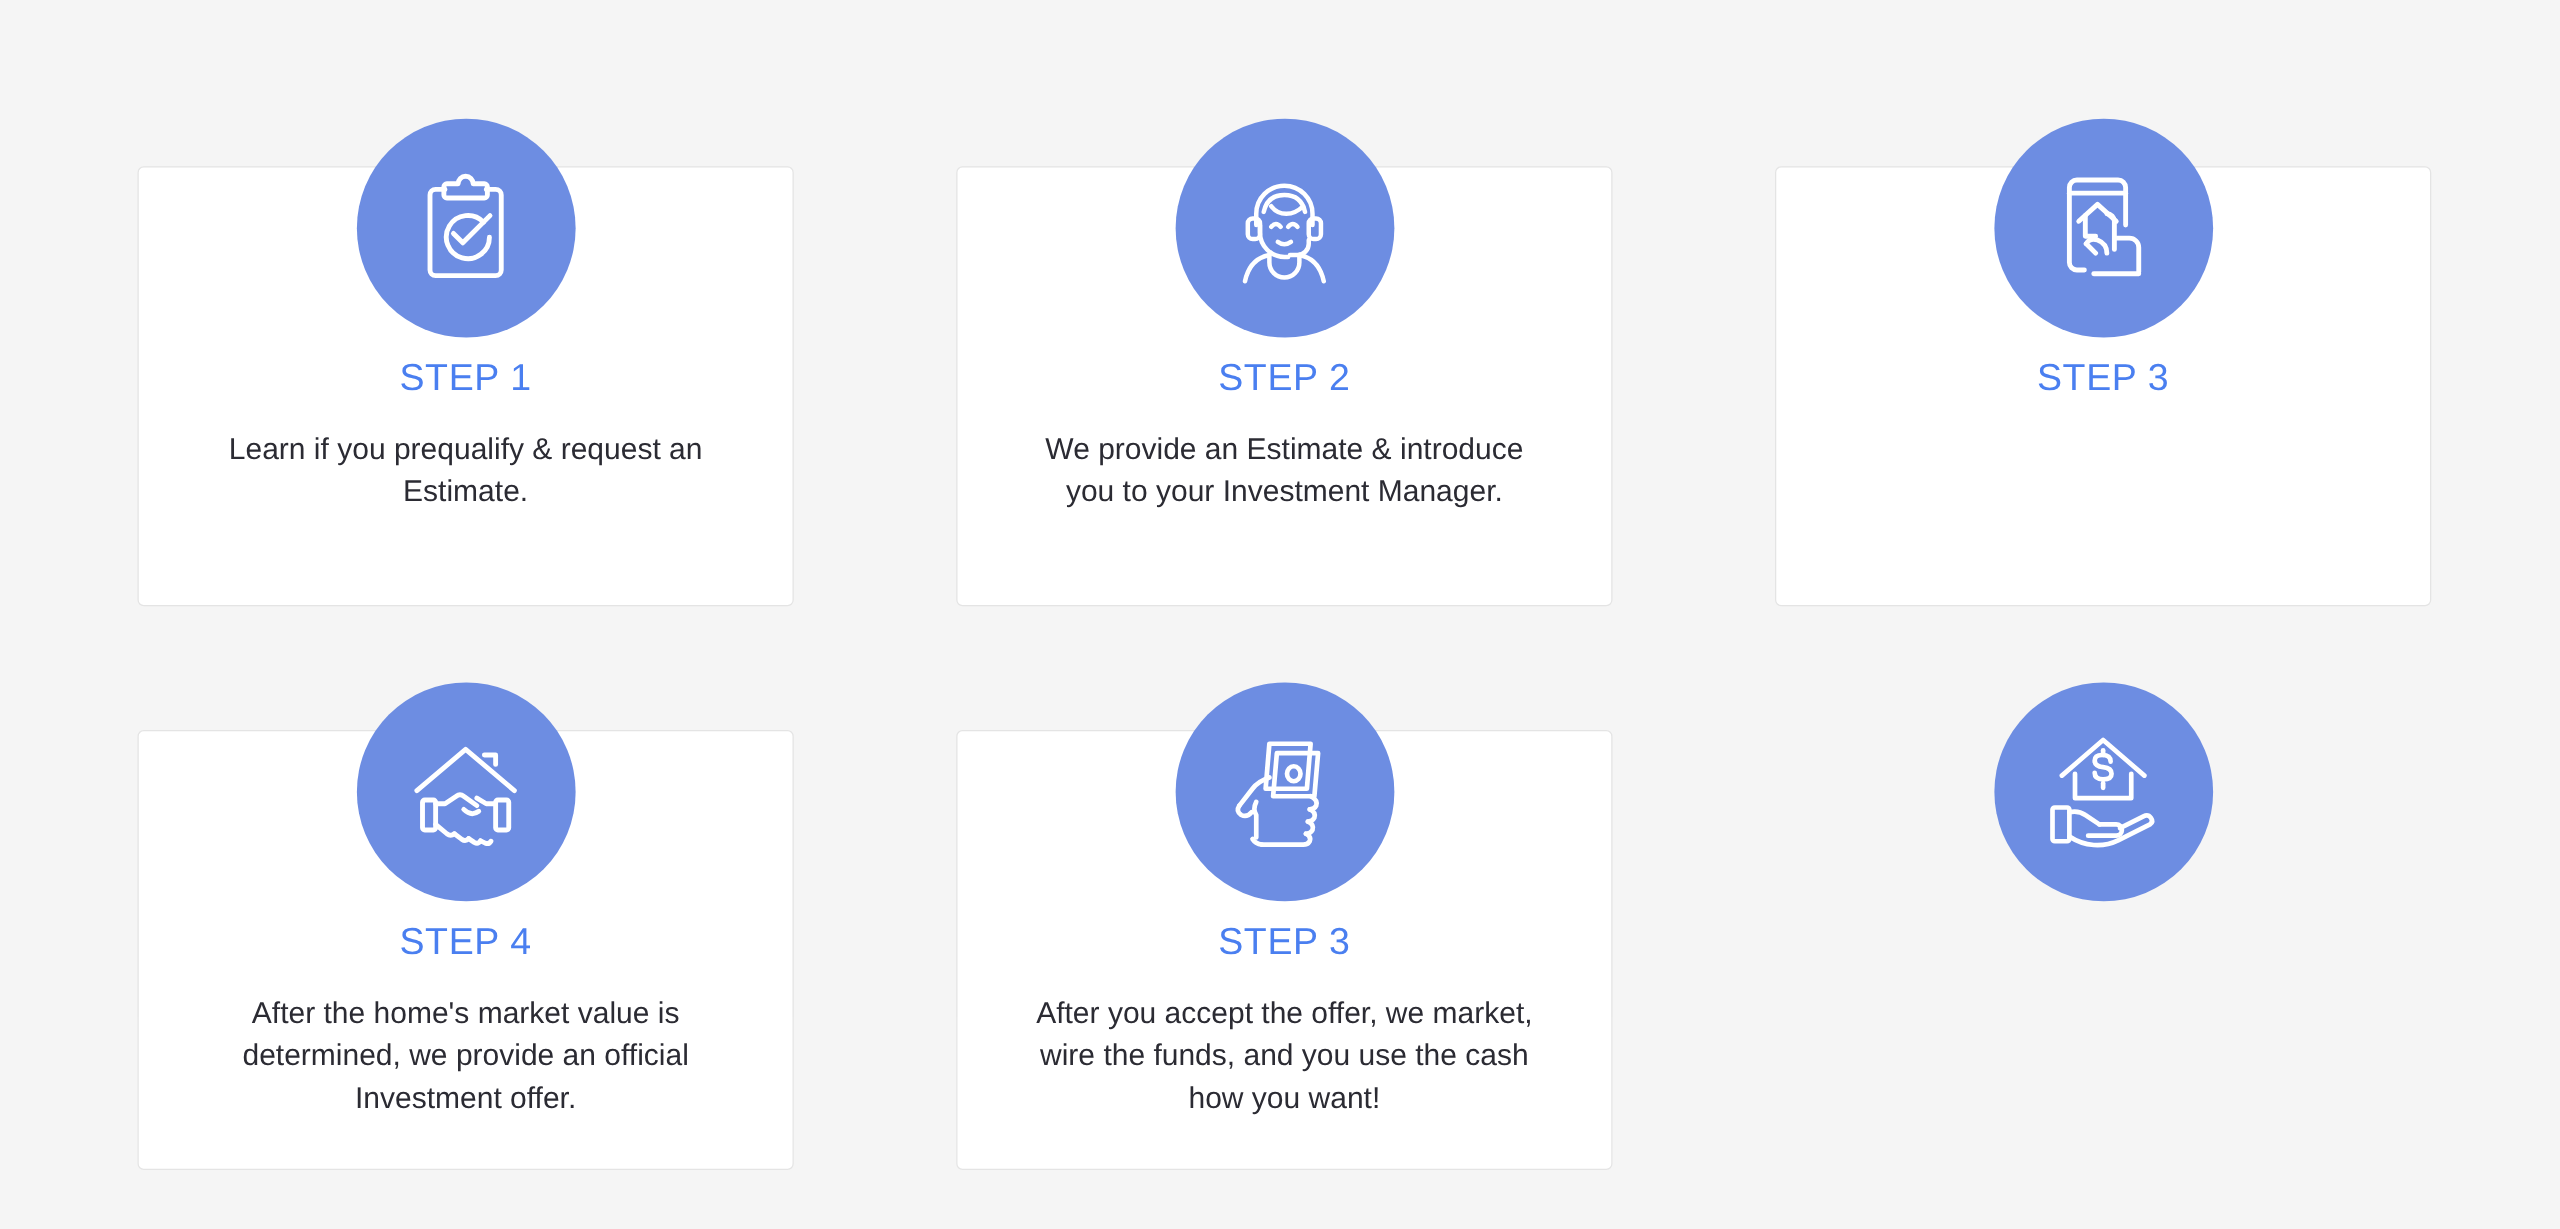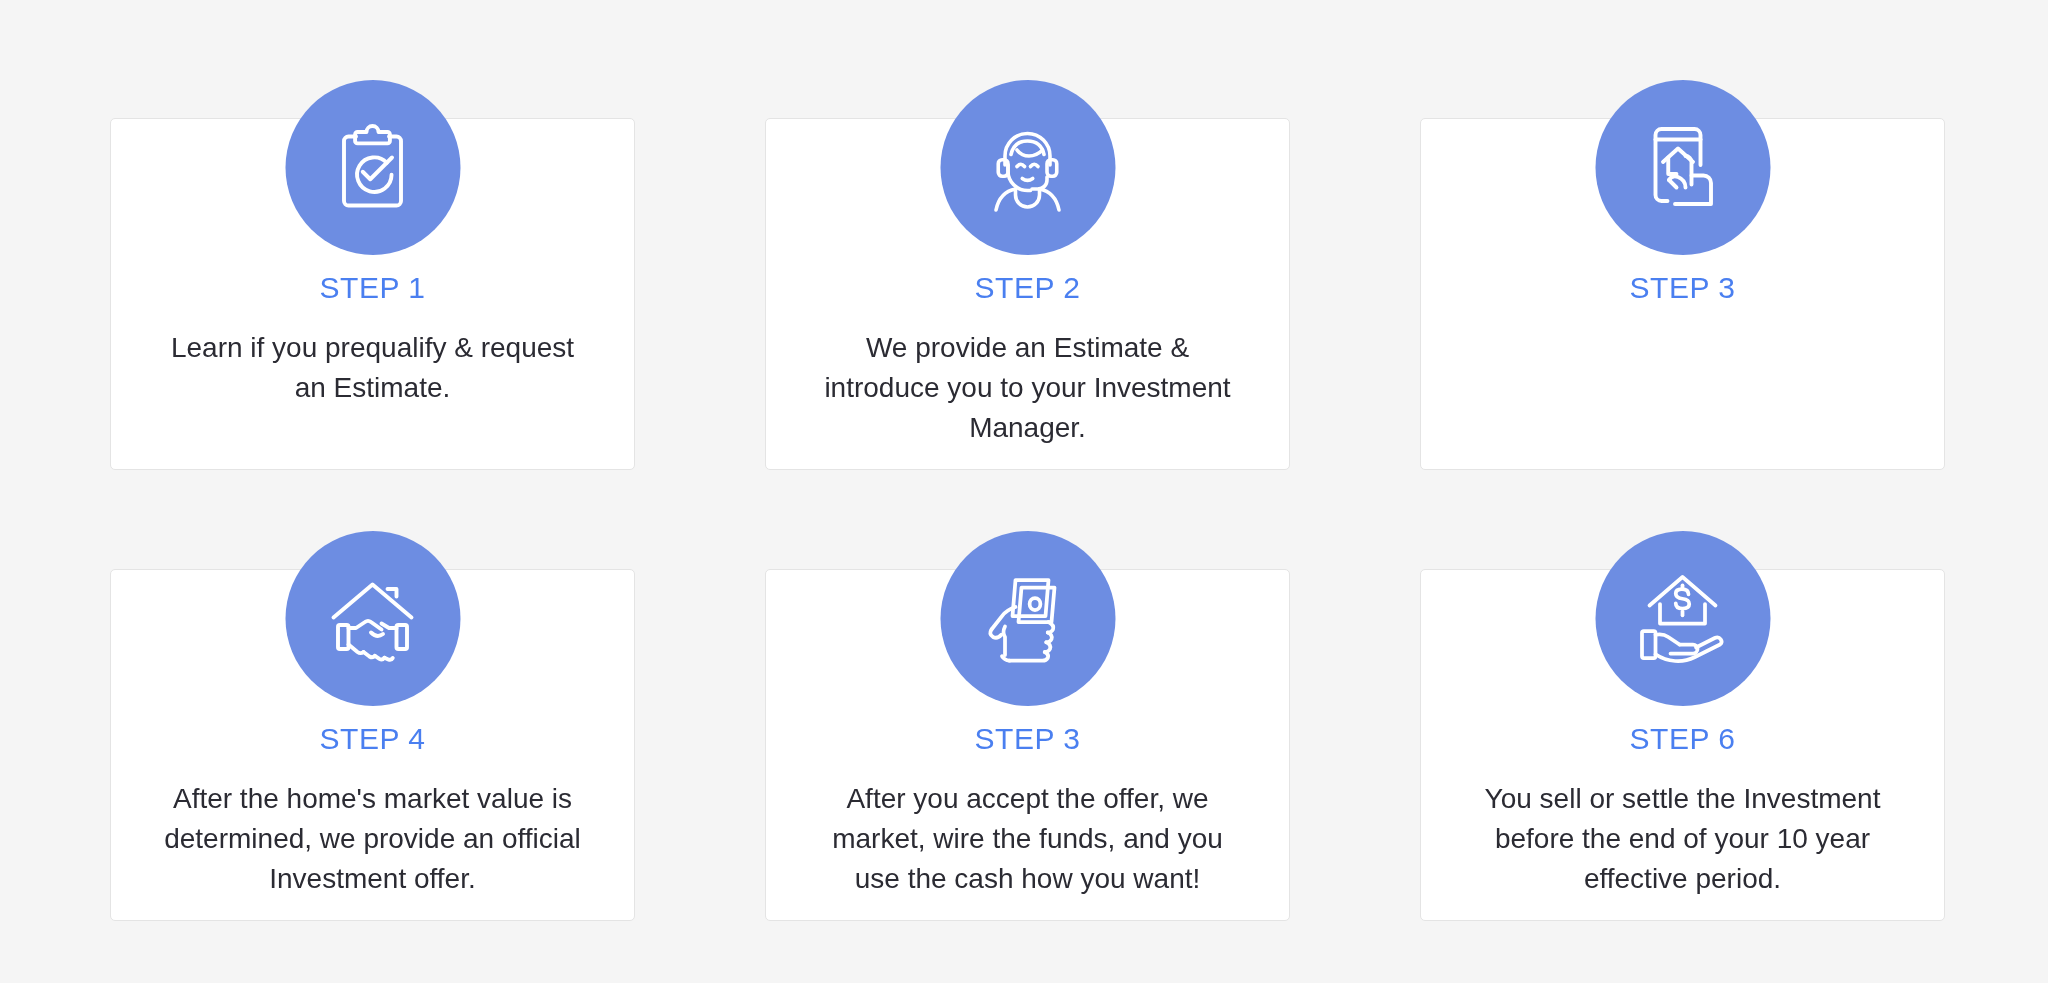--- a/index.html
+++ b/index.html
@@ -13,20 +13,21 @@
     font-family: "Liberation Sans", sans-serif;
     overflow: hidden;
   }
 
   .steps-section {
     width: 2048px;
     height: 958px;
     box-sizing: border-box;
     padding: 4px;
     position: relative;
+    margin-top: 15px;
   }
 
   .steps-grid {
     display: grid;
     grid-template-columns: repeat(3, 525px);
     grid-template-rows: repeat(2, 437px);
     column-gap: 130px;
     row-gap: 14px;
     padding-left: 106px;
     padding-top: 76px;
@@ -80,21 +81,21 @@
     font-size: 30px;
     letter-spacing: 0.5px;
     color: #4a7ff0;
     font-weight: 400;
     line-height: 1;
     text-align: center;
   }
 
   .step-desc {
     margin-top: 25px;
-    font-size: 28px;
+    font-size: 24px;
     line-height: 1.42;
     color: #2b2b33;
     text-align: center;
     width: 420px;
     font-weight: 400;
   }
 </style>
 </head>
 <body>
 
@@ -207,24 +208,20 @@
             <path d="M45.5 41 q3.5 1.5 2.5 4.5 q-1 2 -3.5 2"></path>
             <path d="M44.5 47.5 q3.5 1.5 2.5 4.5 q-1 2 -3.5 2"></path>
             <path d="M43.5 54 q3 1.5 2 4 q-1 1.8 -3.5 1.8 H20"></path>
             <path d="M20 59.8 q-3.5 -0.5 -5 -3"></path>
           </svg>
         </span>
       </div>
     </div>
 
     <div class="step-card-wrap">
-      <div class="step-card">
-        <div class="step-label">STEP 6</div>
-        <div class="step-desc">You sell or settle the Investment before the end of your 10 year effective period.</div>
-      </div>
       <div class="step-badge">
         <span>
           <svg viewBox="0 0 64 64" fill="none" stroke="#ffffff" stroke-width="2.5" stroke-linecap="round" stroke-linejoin="round">
             <path d="M10 23 L32 4 L54 23"></path>
             <path d="M17 22 V35 H47 V22"></path>
             <path d="M36 15.5 q0 -3.5 -4.5 -3.5 q-4 0 -4 3 q0 3 4.5 3.5 q4.5 0.5 4.5 3.5 q0 3 -4.5 3 q-4.5 0 -4.5 -3.5"></path>
             <path d="M32 9.5 V12"></path>
             <path d="M32 27 V29.5"></path>
             <rect x="5" y="40" width="9" height="18" rx="1.2"></rect>
             <path d="M14 42.5 q5 -1 8.5 1.5 L30 49"></path>

